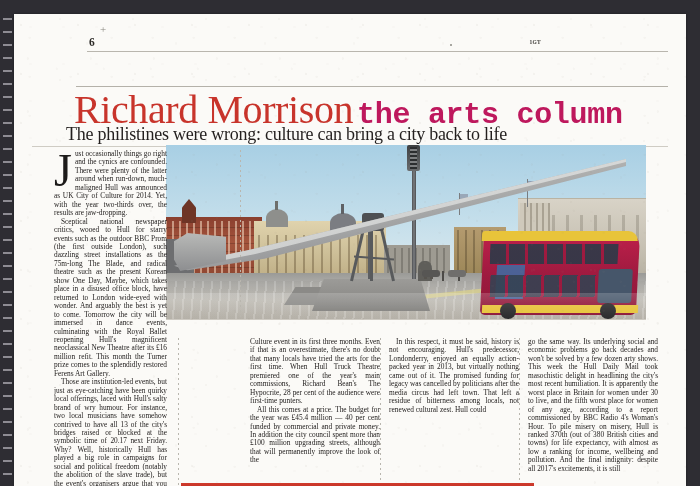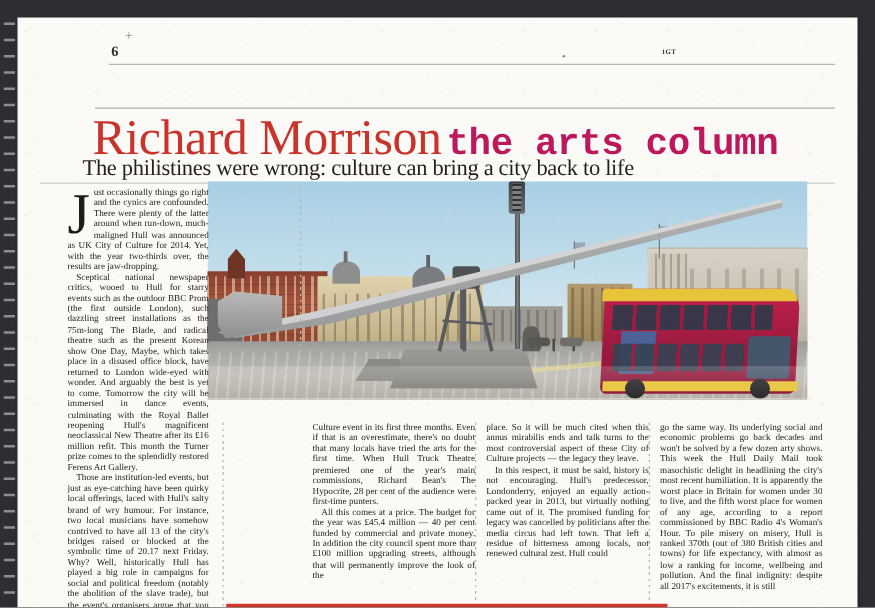--- a/index.html
+++ b/index.html
@@ -350,21 +350,20 @@
       <p>Sceptical national newspaper critics, wooed to Hull for starry events such as the outdoor BBC Prom (the first outside London), such dazzling street installations as the 75m-long The Blade, and radical theatre such as the present Korean show One Day, Maybe, which takes place in a disused office block, have returned to London wide-eyed with wonder. And arguably the best is yet to come. Tomorrow the city will be immersed in dance events, culminating with the Royal Ballet reopening Hull's magnificent neoclassical New Theatre after its £16 million refit. This month the Turner prize comes to the splendidly restored Ferens Art Gallery.</p>
       <p>Those are institution-led events, but just as eye-catching have been quirky local offerings, laced with Hull's salty brand of wry humour. For instance, two local musicians have somehow contrived to have all 13 of the city's bridges raised or blocked at the symbolic time of 20.17 next Friday. Why? Well, historically Hull has played a big role in campaigns for social and political freedom (notably the abolition of the slave trade), but the event's organisers argue that you only truly appreciate freedom if you</p>
     </div>
 
     <div class="col" id="col2">
       <p class="noind">Culture event in its first three months. Even if that is an overestimate, there's no doubt that many locals have tried the arts for the first time. When Hull Truck Theatre premiered one of the year's main commissions, Richard Bean's The Hypocrite, 28 per cent of the audience were first-time punters.</p>
       <p>All this comes at a price. The budget for the year was £45.4 million — 40 per cent funded by commercial and private money. In addition the city council spent more than £100 million upgrading streets, although that will permanently improve the look of the</p>
     </div>
 
     <div class="col" id="col3">
-      <p class="noind">place. So it will be much cited when this annus mirabilis ends and talk turns to the most controversial aspect of these City of Culture projects — the legacy they leave.</p>
       <p>In this respect, it must be said, history is not encouraging. Hull's predecessor, Londonderry, enjoyed an equally action-packed year in 2013, but virtually nothing came out of it. The promised funding for legacy was cancelled by politicians after the media circus had left town. That left a residue of bitterness among locals, not renewed cultural zest. Hull could</p>
     </div>
 
     <div class="col" id="col4">
       <p class="noind">go the same way. Its underlying social and economic problems go back decades and won't be solved by a few dozen arty shows. This week the Hull Daily Mail took masochistic delight in headlining the city's most recent humiliation. It is apparently the worst place in Britain for women under 30 to live, and the fifth worst place for women of any age, according to a report commissioned by BBC Radio 4's Woman's Hour. To pile misery on misery, Hull is ranked 370th (out of 380 British cities and towns) for life expectancy, with almost as low a ranking for income, wellbeing and pollution. And the final indignity: despite all 2017's excitements, it is still</p>
     </div>
 
     <div class="redbar"></div>
 
     <div id="grain"></div>

